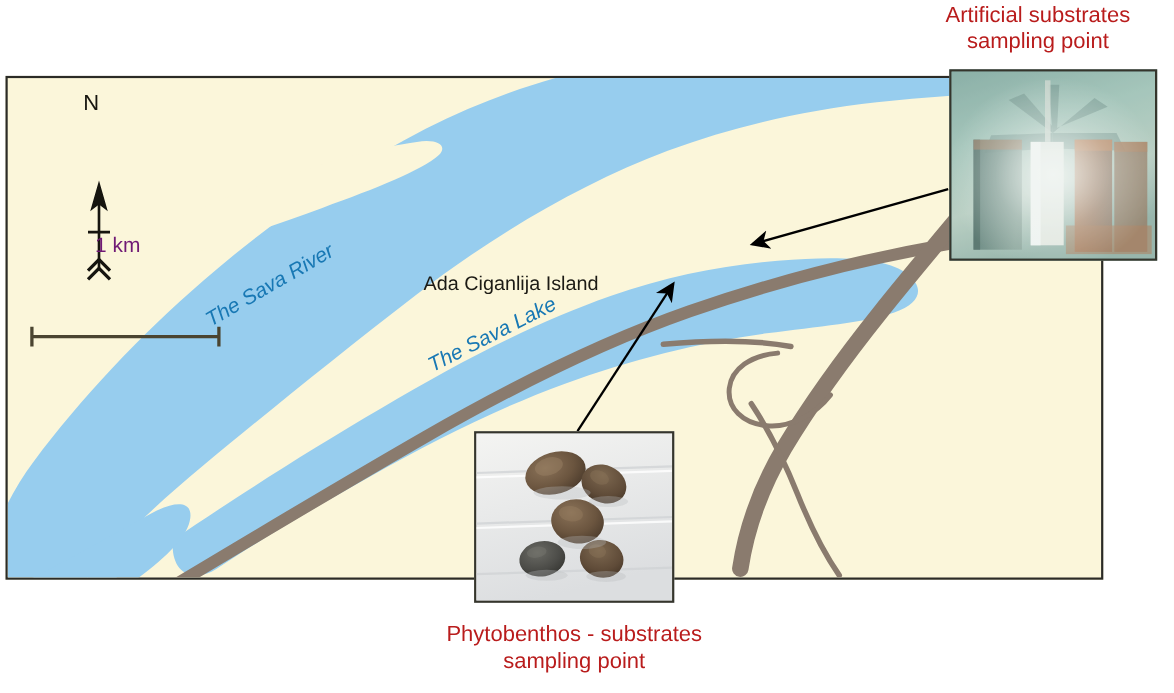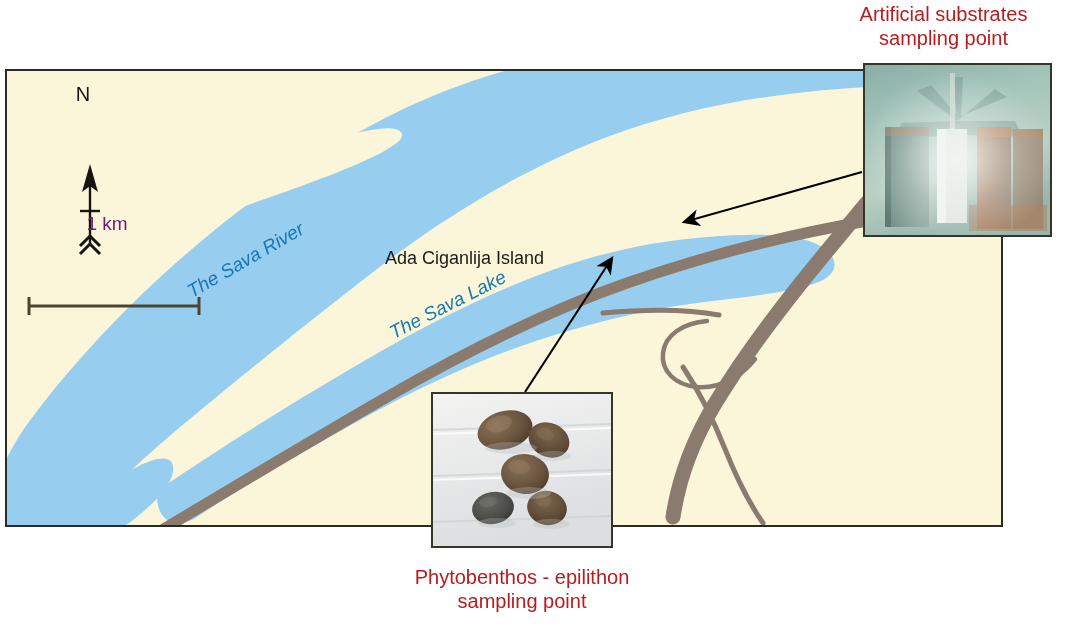--- a/index.html
+++ b/index.html
@@ -408,16 +408,16 @@
 
       <g fill="#b9bcbe" opacity="0.32">
         <ellipse cx="78" cy="54" rx="26" ry="6"></ellipse>
         <ellipse cx="120" cy="62" rx="18" ry="5"></ellipse>
         <ellipse cx="96" cy="99" rx="22" ry="6"></ellipse>
         <ellipse cx="64" cy="129" rx="19" ry="5"></ellipse>
         <ellipse cx="118" cy="130" rx="18" ry="5"></ellipse>
       </g>
     </svg>
   </div>
-  <div class="caption" id="caption-epilithon">Phytobenthos - epilithon
+  <div class="caption" id="caption-epilithon">Phytobenthos - substrates
 sampling point</div>
 
 </div>
 
 </body></html>

